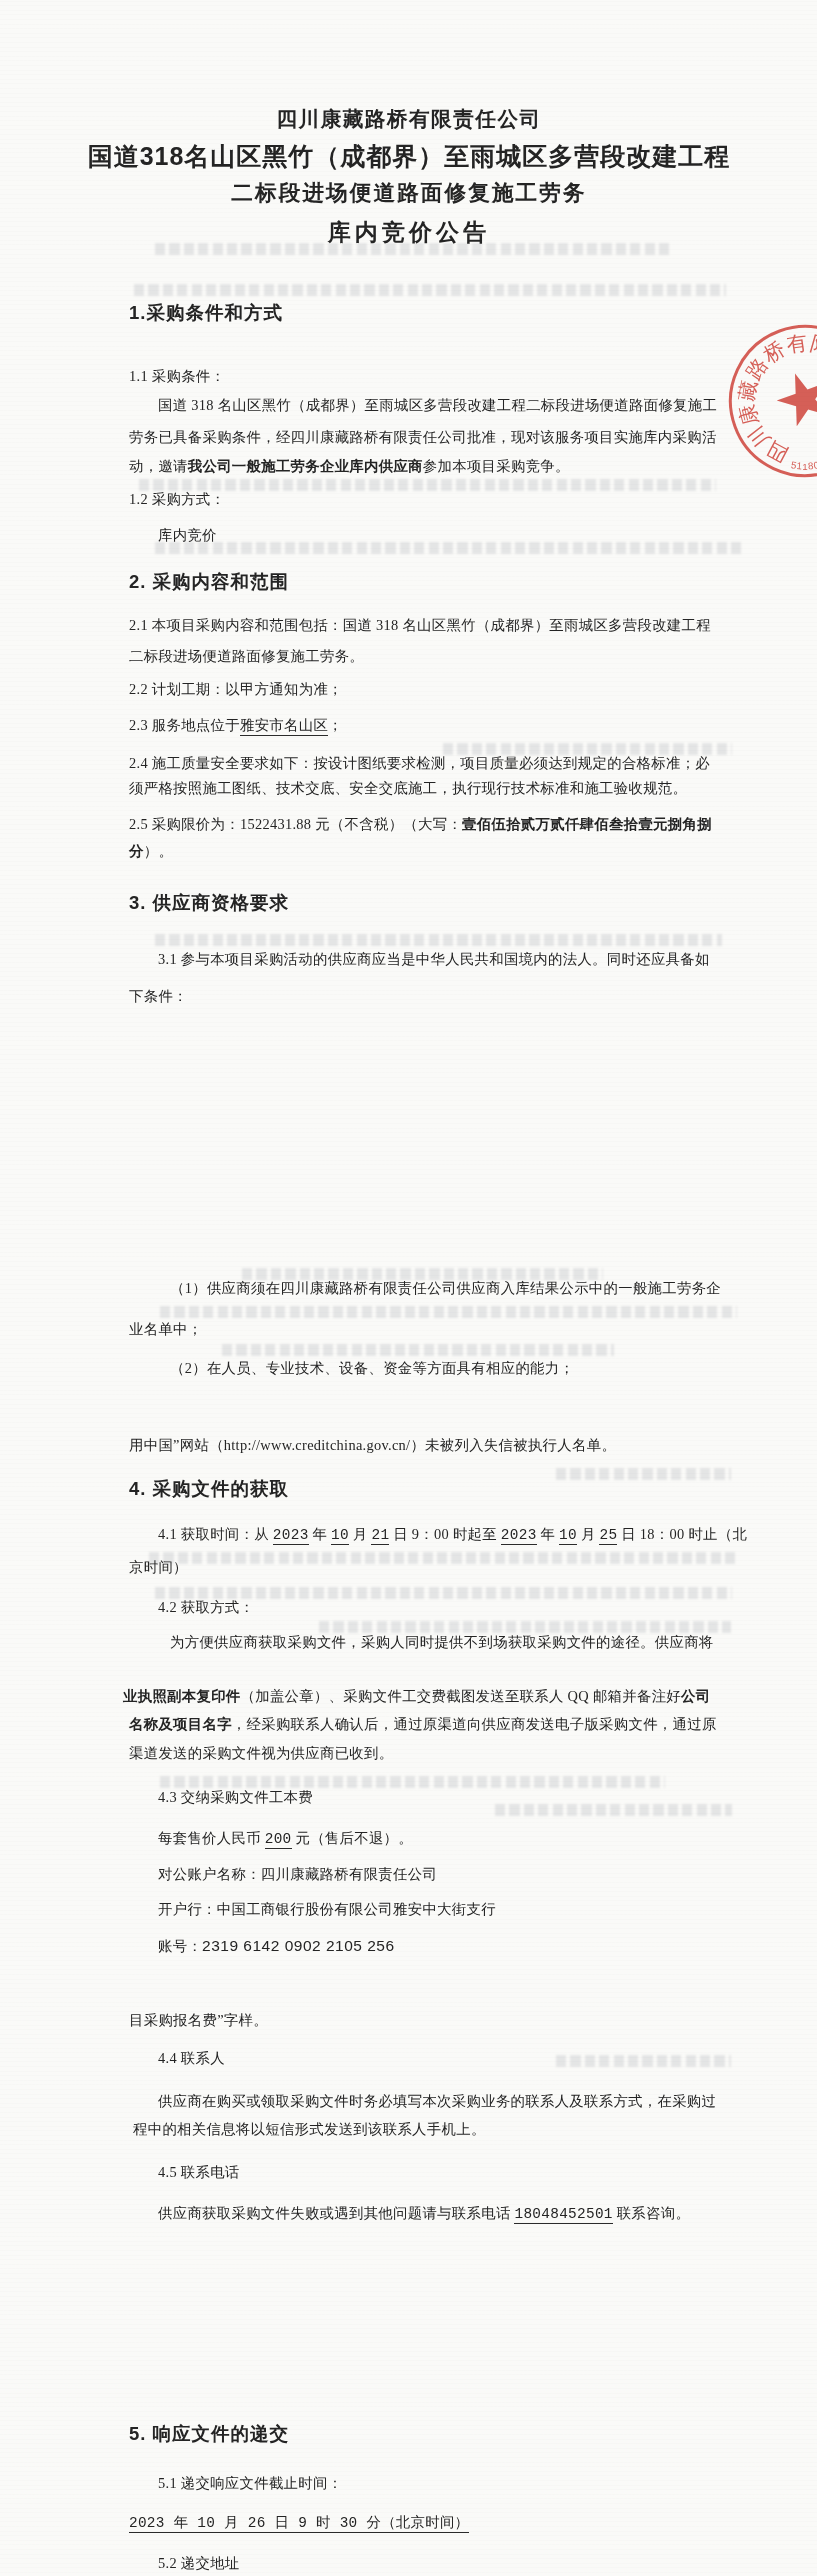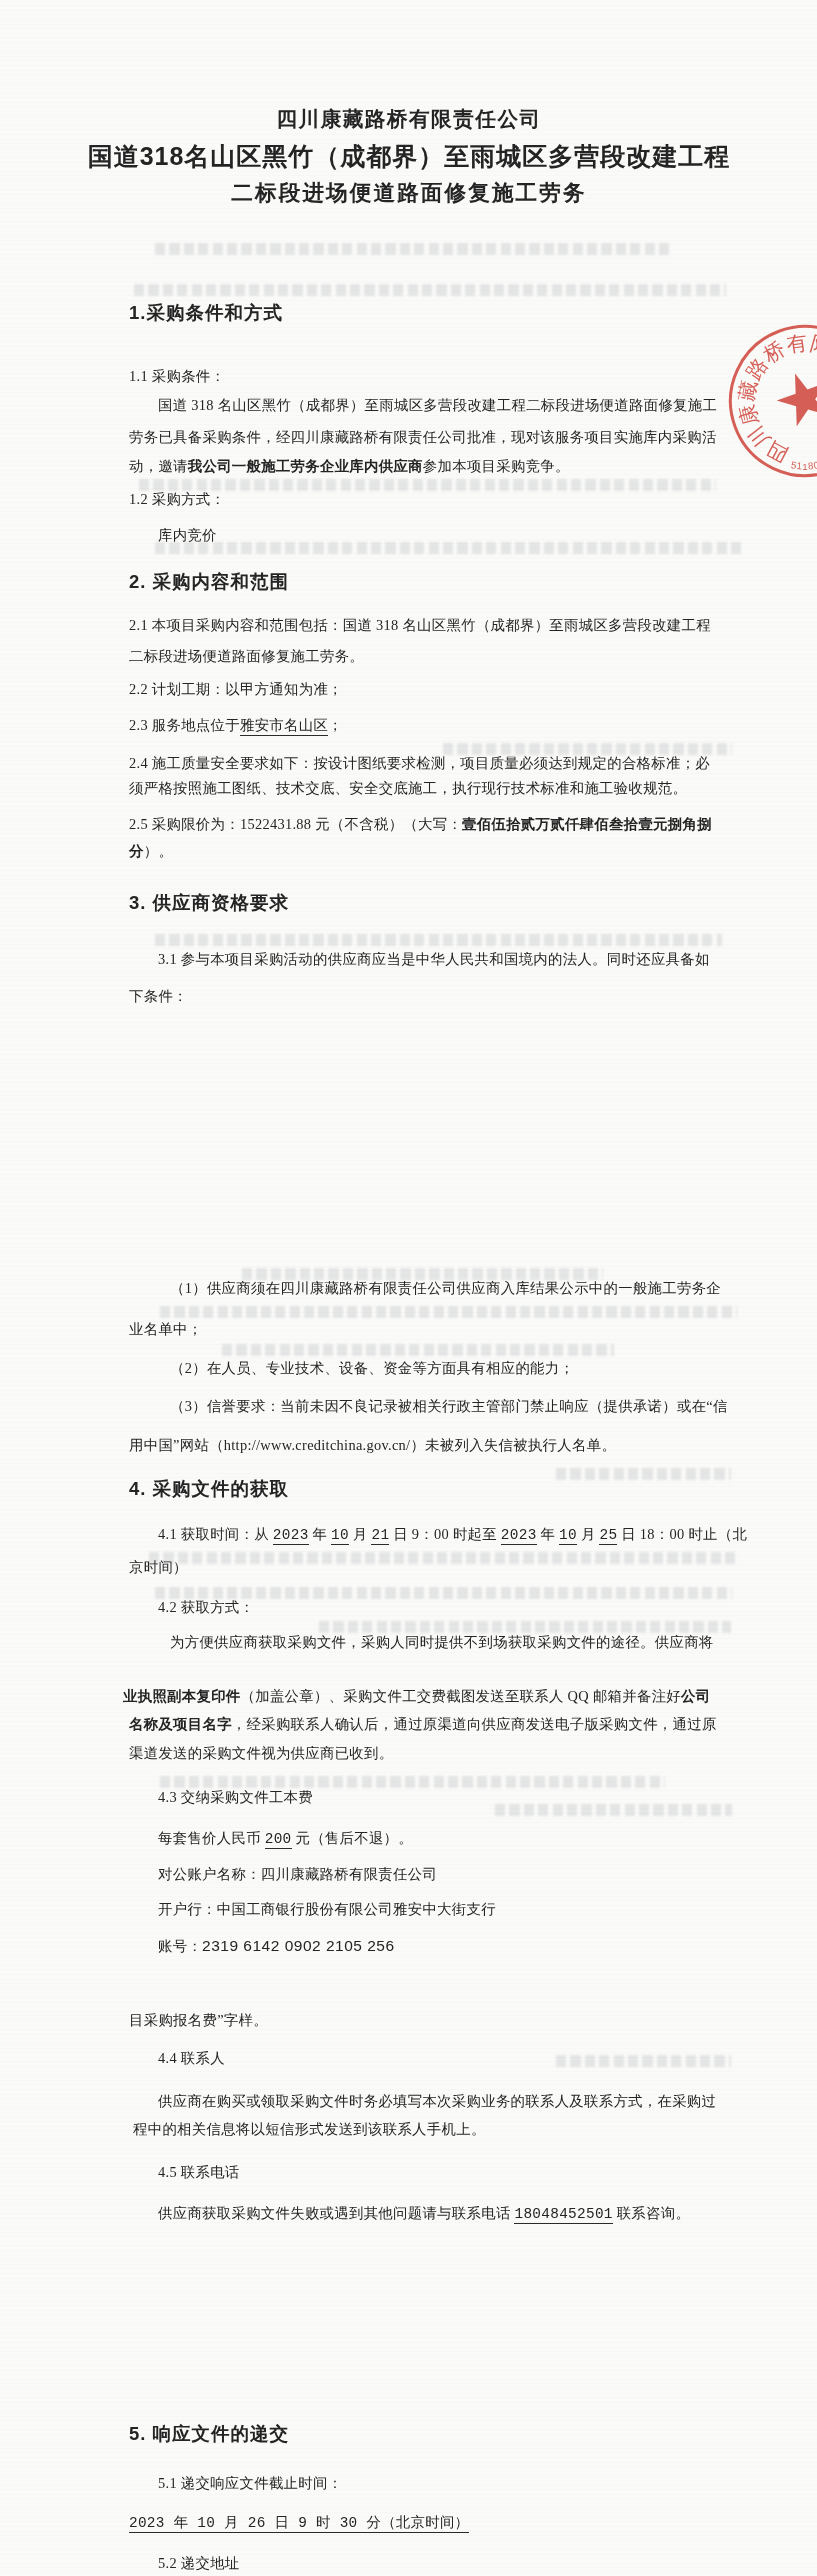--- a/index.html
+++ b/index.html
@@ -42,20 +42,21 @@
   <div class="ghost" style="top:1552px;left:149px;width:587px;"></div>
   <div class="ghost" style="top:1587px;left:155px;width:577px;"></div>
   <div class="ghost" style="top:1621px;left:319px;width:412px;"></div>
   <div class="ghost" style="top:1776px;left:160px;width:505px;"></div>
   <div class="ghost" style="top:1804px;left:495px;width:237px;"></div>
   <div class="ghost" style="top:2055px;left:556px;width:175px;"></div>
 
   <div class="line ctr t1" style="top:106px;">四川康藏路桥有限责任公司</div>
   <div class="line ctr t2" style="top:140px;">国道318名山区黑竹（成都界）至雨城区多营段改建工程</div>
   <div class="line ctr t3" style="top:179px;">二标段进场便道路面修复施工劳务</div>
+  <div class="line ctr t4" style="top:218px;">库内竞价公告</div>
 
   <div class="line h" style="top:301px;left:129px;">1.采购条件和方式</div>
   <div class="line" style="top:351px;left:129px;margin-top:16px;">1.1 采购条件：</div>
   <div class="line" style="top:396px;left:158px;">国道 318 名山区黑竹（成都界）至雨城区多营段改建工程二标段进场便道路面修复施工</div>
   <div class="line" style="top:428px;left:129px;">劳务已具备采购条件，经四川康藏路桥有限责任公司批准，现对该服务项目实施库内采购活</div>
   <div class="line" style="top:457px;left:129px;"><span>动，邀请</span><span class="b">我公司一般施工劳务企业库内供应商</span><span>参加本项目采购竞争。</span></div>
   <div class="line" style="top:490px;left:129px;">1.2 采购方式：</div>
   <div class="line" style="top:526px;left:158px;">库内竞价</div>
 
   <div class="line h" style="top:570px;left:129px;">2. 采购内容和范围</div>
@@ -67,21 +68,20 @@
   <div class="line" style="top:779px;left:129px;">须严格按照施工图纸、技术交底、安全交底施工，执行现行技术标准和施工验收规范。</div>
   <div class="line" style="top:815px;left:129px;"><span>2.5 采购限价为：1522431.88 元（不含税）（大写：</span><span class="b">壹佰伍拾贰万贰仟肆佰叁拾壹元捌角捌</span></div>
   <div class="line" style="top:842px;left:129px;"><span class="b">分</span><span>）。</span></div>
 
   <div class="line h" style="top:891px;left:129px;">3. 供应商资格要求</div>
   <div class="line" style="top:950px;left:158px;">3.1 参与本项目采购活动的供应商应当是中华人民共和国境内的法人。同时还应具备如</div>
   <div class="line" style="top:987px;left:129px;">下条件：</div>
   <div class="line" style="top:1279px;left:170px;">（1）供应商须在四川康藏路桥有限责任公司供应商入库结果公示中的一般施工劳务企</div>
   <div class="line" style="top:1320px;left:129px;">业名单中；</div>
   <div class="line" style="top:1359px;left:170px;">（2）在人员、专业技术、设备、资金等方面具有相应的能力；</div>
-  <div class="line" style="top:1397px;left:170px;">（3）信誉要求：当前未因不良记录被相关行政主管部门禁止响应（提供承诺）或在“信</div>
   <div class="line" style="top:1436px;left:129px;">用中国”网站（http://www.creditchina.gov.cn/）未被列入失信被执行人名单。</div>
 
   <div class="line h" style="top:1477px;left:129px;">4. 采购文件的获取</div>
   <div class="line" style="top:1525px;left:158px;"><span>4.1 获取时间：从 </span><span class="u">2023</span><span> 年 </span><span class="u">10</span><span> 月 </span><span class="u">21</span><span> 日 9：00 时起至 </span><span class="u">2023</span><span> 年 </span><span class="u">10</span><span> 月 </span><span class="u">25</span><span> 日 18：00 时止（北</span></div>
   <div class="line" style="top:1558px;left:129px;">京时间）</div>
   <div class="line" style="top:1598px;left:158px;">4.2 获取方式：</div>
   <div class="line" style="top:1633px;left:170px;">为方便供应商获取采购文件，采购人同时提供不到场获取采购文件的途径。供应商将</div>
   <div class="line" style="top:1687px;left:123px;"><span class="b">业执照副本复印件</span><span>（加盖公章）、采购文件工交费截图发送至联系人 QQ 邮箱并备注好</span><span class="b">公司</span></div>
   <div class="line" style="top:1715px;left:129px;"><span class="b">名称及项目名字</span><span>，经采购联系人确认后，通过原渠道向供应商发送电子版采购文件，通过原</span></div>
   <div class="line" style="top:1744px;left:129px;">渠道发送的采购文件视为供应商已收到。</div>

